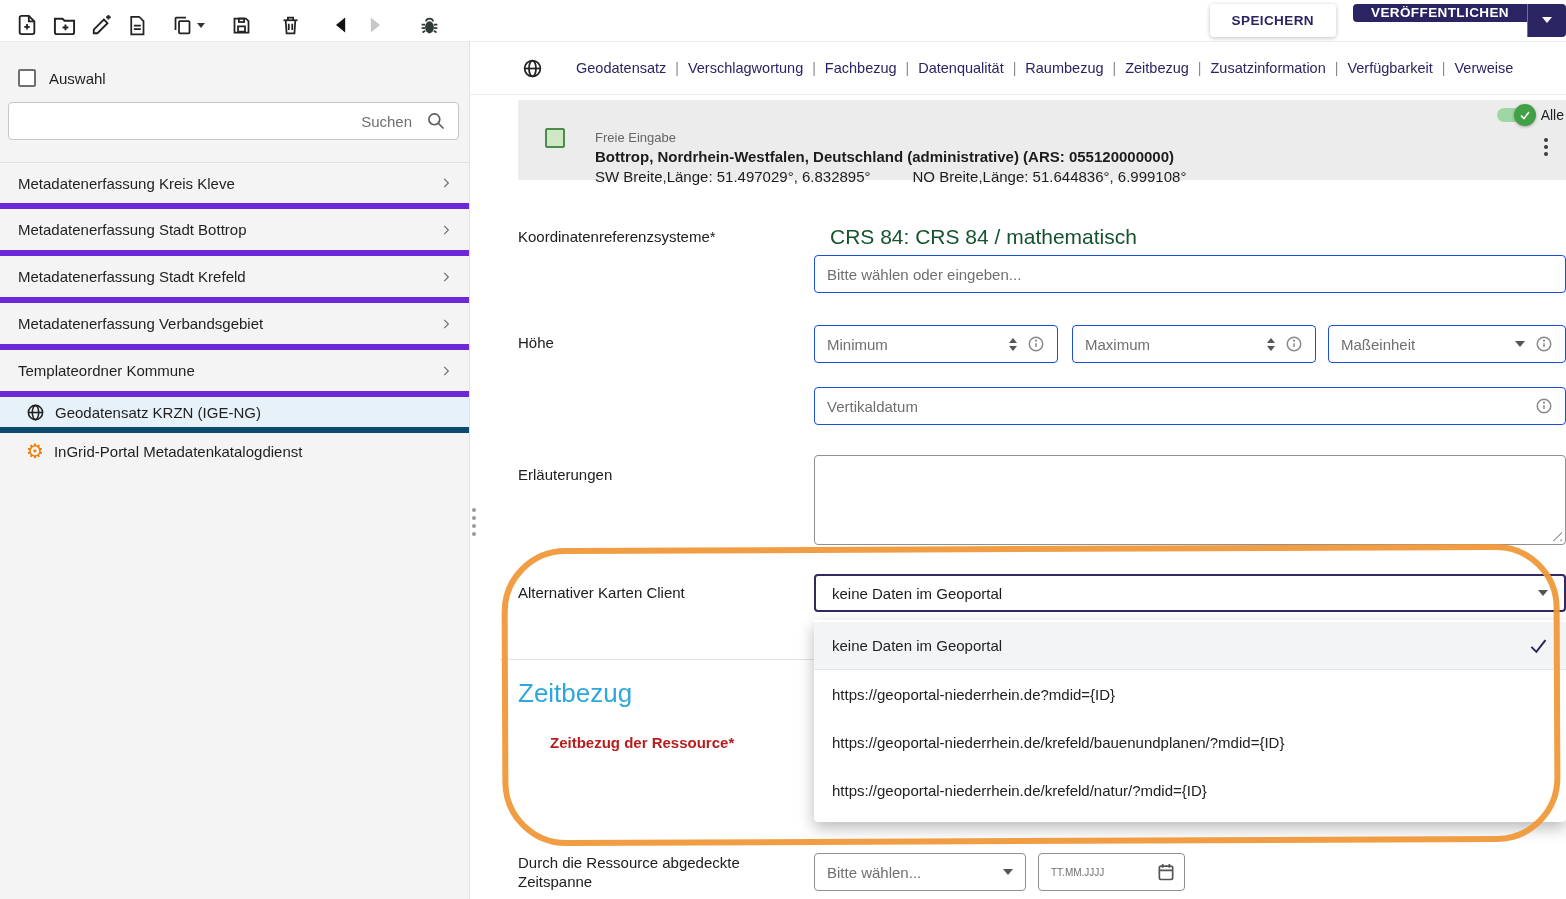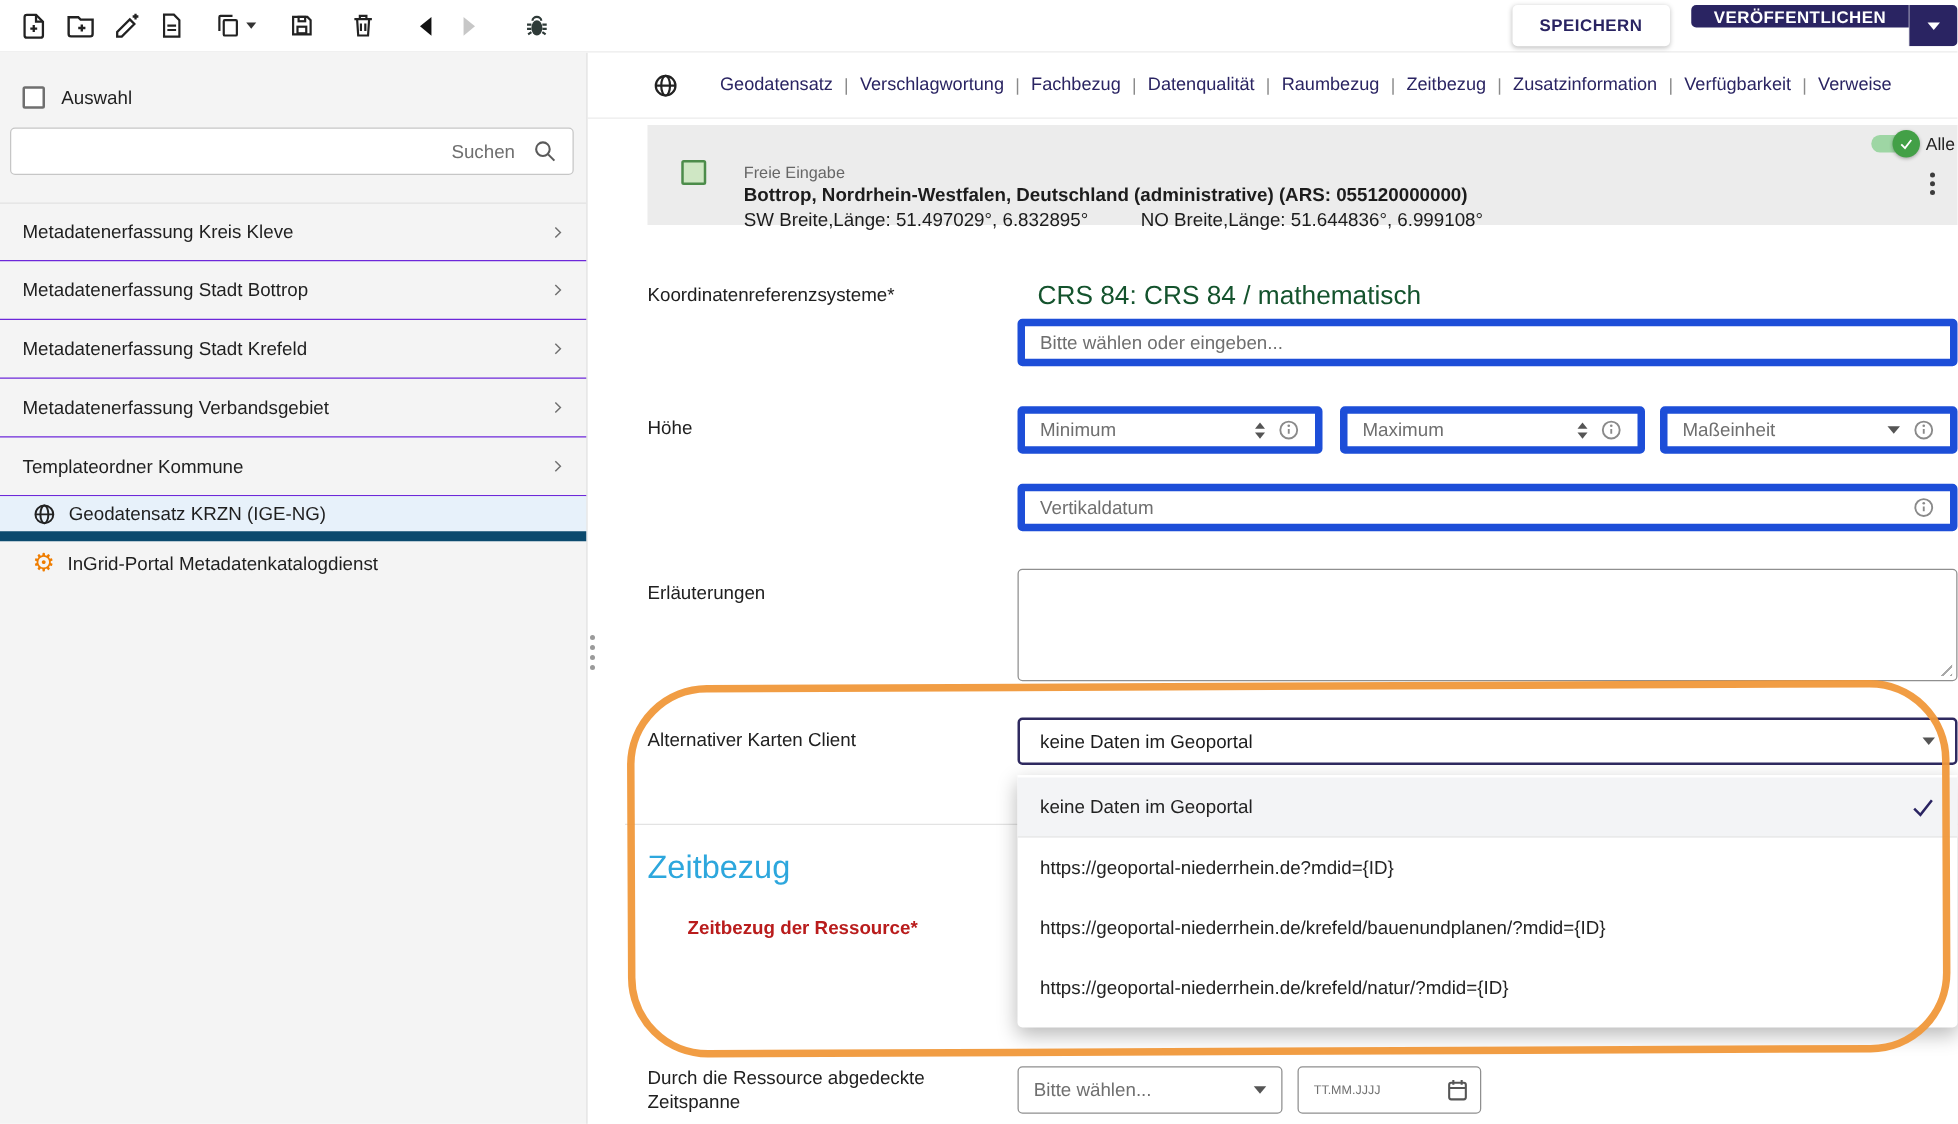--- a/index.html
+++ b/index.html
@@ -1,21 +1,21 @@
 <!DOCTYPE html>
 <html><head>
 <meta charset="utf-8">
 <style>
   * { box-sizing: border-box; margin: 0; padding: 0; }
   html,body { width:1566px; height:899px; overflow:hidden; background:#fff;
               font-family:"Liberation Sans", sans-serif; color:#1f1f1f; }
 
   
   .toolbar { position:absolute; left:0; top:0; width:1566px; height:42px; background:#fff;
-             display:flex; align-items:center; padding-left:16px; z-index:10;
+             display:flex; align-items:flex-end; padding-left:16px; z-index:10;
              border-bottom:1px solid #ececec; }
   .tbtn { background:none; border:none; cursor:pointer; display:flex; align-items:center; height:32px; }
   .tbtn svg { display:block; }
   .caret-mini { width:0;height:0;border-left:4px solid transparent;border-right:4px solid transparent;
                 border-top:5px solid #333; margin-left:4px; }
   .toolbar-actions { margin-left:auto; display:flex; align-items:center; height:42px; }
   .btn-save { height:33px; padding:0 22px; background:#fff; color:#2a2462; border:none; border-radius:4px;
               font-family:"Liberation Sans",sans-serif; font-size:13.5px; font-weight:700; letter-spacing:.4px;
               box-shadow:0 1px 4px rgba(0,0,0,.25); cursor:pointer; margin-right:17px; }
   .btn-pub-group { display:flex; height:33px; }
@@ -34,25 +34,25 @@
   .checkbox { width:18px; height:18px; border:2px solid #6f6f6f; border-radius:2px; background:#fff; cursor:pointer; }
   .auswahl-label { margin-left:13px; font-size:15px; color:#1f1f1f; }
   .searchbox { position:relative; margin:6px 10px 0 8px; height:38px; background:#fff;
                border:1px solid #c6c6c6; border-radius:4px; display:flex; align-items:center; }
   .searchbox input { flex:1; border:none; outline:none; background:transparent; padding:0 14px;
                      font-family:"Liberation Sans",sans-serif; font-size:15px; color:#1f1f1f;text-align:right; }
   .searchbox input::placeholder { color:#6f6f6f; }
   .searchbox .sicon { margin-right:12px; }
   .tree { margin-top:22px; }
   .tree-item { height:47px; display:flex; align-items:center; padding:0 16px 0 18px;
-               border-bottom:1px solid #6d28d9; cursor:pointer; font-size:15px; }
+               border-bottom:6px solid #6d28d9; cursor:pointer; font-size:15px; }
   .tree-item:first-child { border-top:1px solid #e1e1e1; }
   .tree-label { flex:1; }
   .tree-item.doc { height:36px; padding-left:26px; border-bottom:none; }
-  .tree-item.selected { background:#e7f1fa; border-bottom:8px solid #0c4a6e; }
+  .tree-item.selected { background:#e7f1fa; border-bottom:6px solid #0c4a6e; }
   .tree-item.doc .tree-label { margin-left:10px; }
   .gear { color:#ef7d00; font-size:20px; line-height:1; }
   .drag-handle { position:absolute; left:469px; top:504px; z-index:12; display:flex; flex-direction:column; gap:4px;
                  padding:4px 3px; cursor:col-resize; }
   .drag-handle i { width:4px; height:4px; border-radius:50%; background:#9a9a9a; }
 
   
   .content { position:absolute; left:470px; top:42px; width:1096px; height:857px; background:#fff; }
   .tabsbar { position:absolute; left:0; top:0; right:0; height:53px; display:flex; align-items:center;
              padding-left:52px; border-bottom:1px solid #ececec; background:#fff; }
@@ -70,21 +70,21 @@
   .sp-coords span + span { margin-left:42px; }
   .alle { position:absolute; right:2px; top:7px; display:flex; align-items:center; z-index:2; }
   .toggle { position:relative; width:36px; height:14px; background:#9ed6a4; border-radius:7px; margin-right:8px; cursor:pointer; }
   .toggle .thumb { position:absolute; right:-3px; top:-4px; width:22px; height:22px; border-radius:50%;
                    background:#43a047; box-shadow:0 1px 3px rgba(0,0,0,.3); display:flex; align-items:center; justify-content:center; }
   .alle-label { font-size:14px; color:#1f1f1f; }
   .kebab { position:absolute; right:14px; top:34px; display:flex; flex-direction:column; gap:3px; cursor:pointer; padding:4px; }
   .kebab i { width:4px; height:4px; border-radius:50%; background:#3c3c3c; }
 
   .flabel { position:absolute; left:48px; font-size:15px; color:#202020; }
-  .finput { position:absolute; height:38px; background:#fff; border:6px solid #1d4ed8; border-radius:4px;
+  .finput { position:absolute; height:38px; background:#fff; border:1px solid #1d4ed8; border-radius:4px;
             display:flex; align-items:center; padding:0 12px; }
   .finput input { flex:1; min-width:0; border:none; outline:none; background:transparent;
                   font-family:"Liberation Sans",sans-serif; font-size:15px; color:#1f1f1f; }
   .finput input::placeholder { color:#6f6f6f; }
   .suffix { display:flex; align-items:center; gap:10px; margin-left:6px; }
   .spin { display:flex; flex-direction:column; gap:3px; cursor:pointer; }
   .spin .up { width:0;height:0;border-left:4px solid transparent;border-right:4px solid transparent;border-bottom:5px solid #555; }
   .spin .dn { width:0;height:0;border-left:4px solid transparent;border-right:4px solid transparent;border-top:5px solid #555; }
   .caret-dn { width:0;height:0;border-left:5px solid transparent;border-right:5px solid transparent;border-top:6px solid #555; }
 

